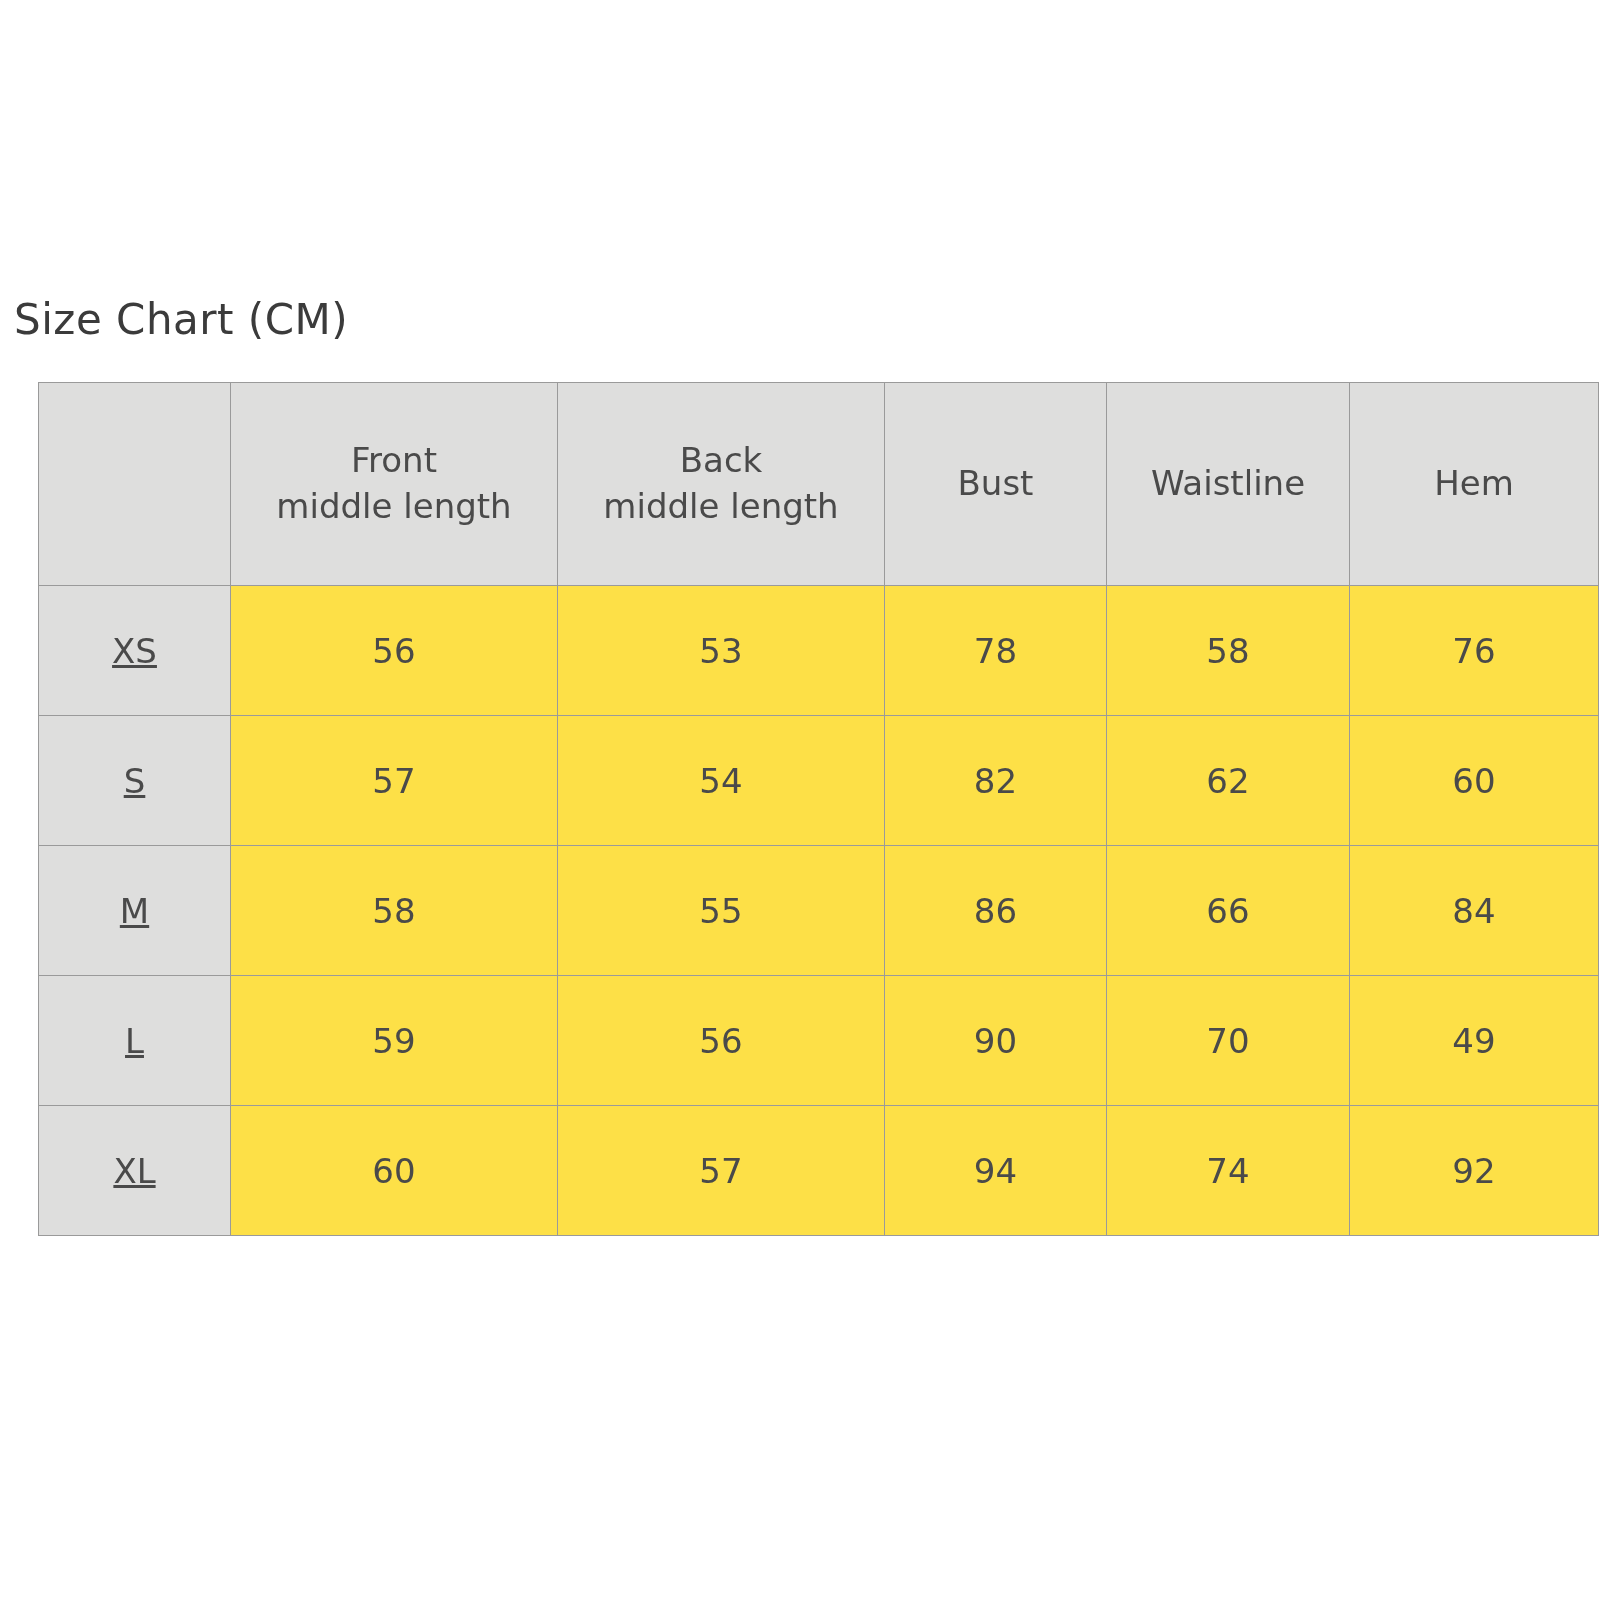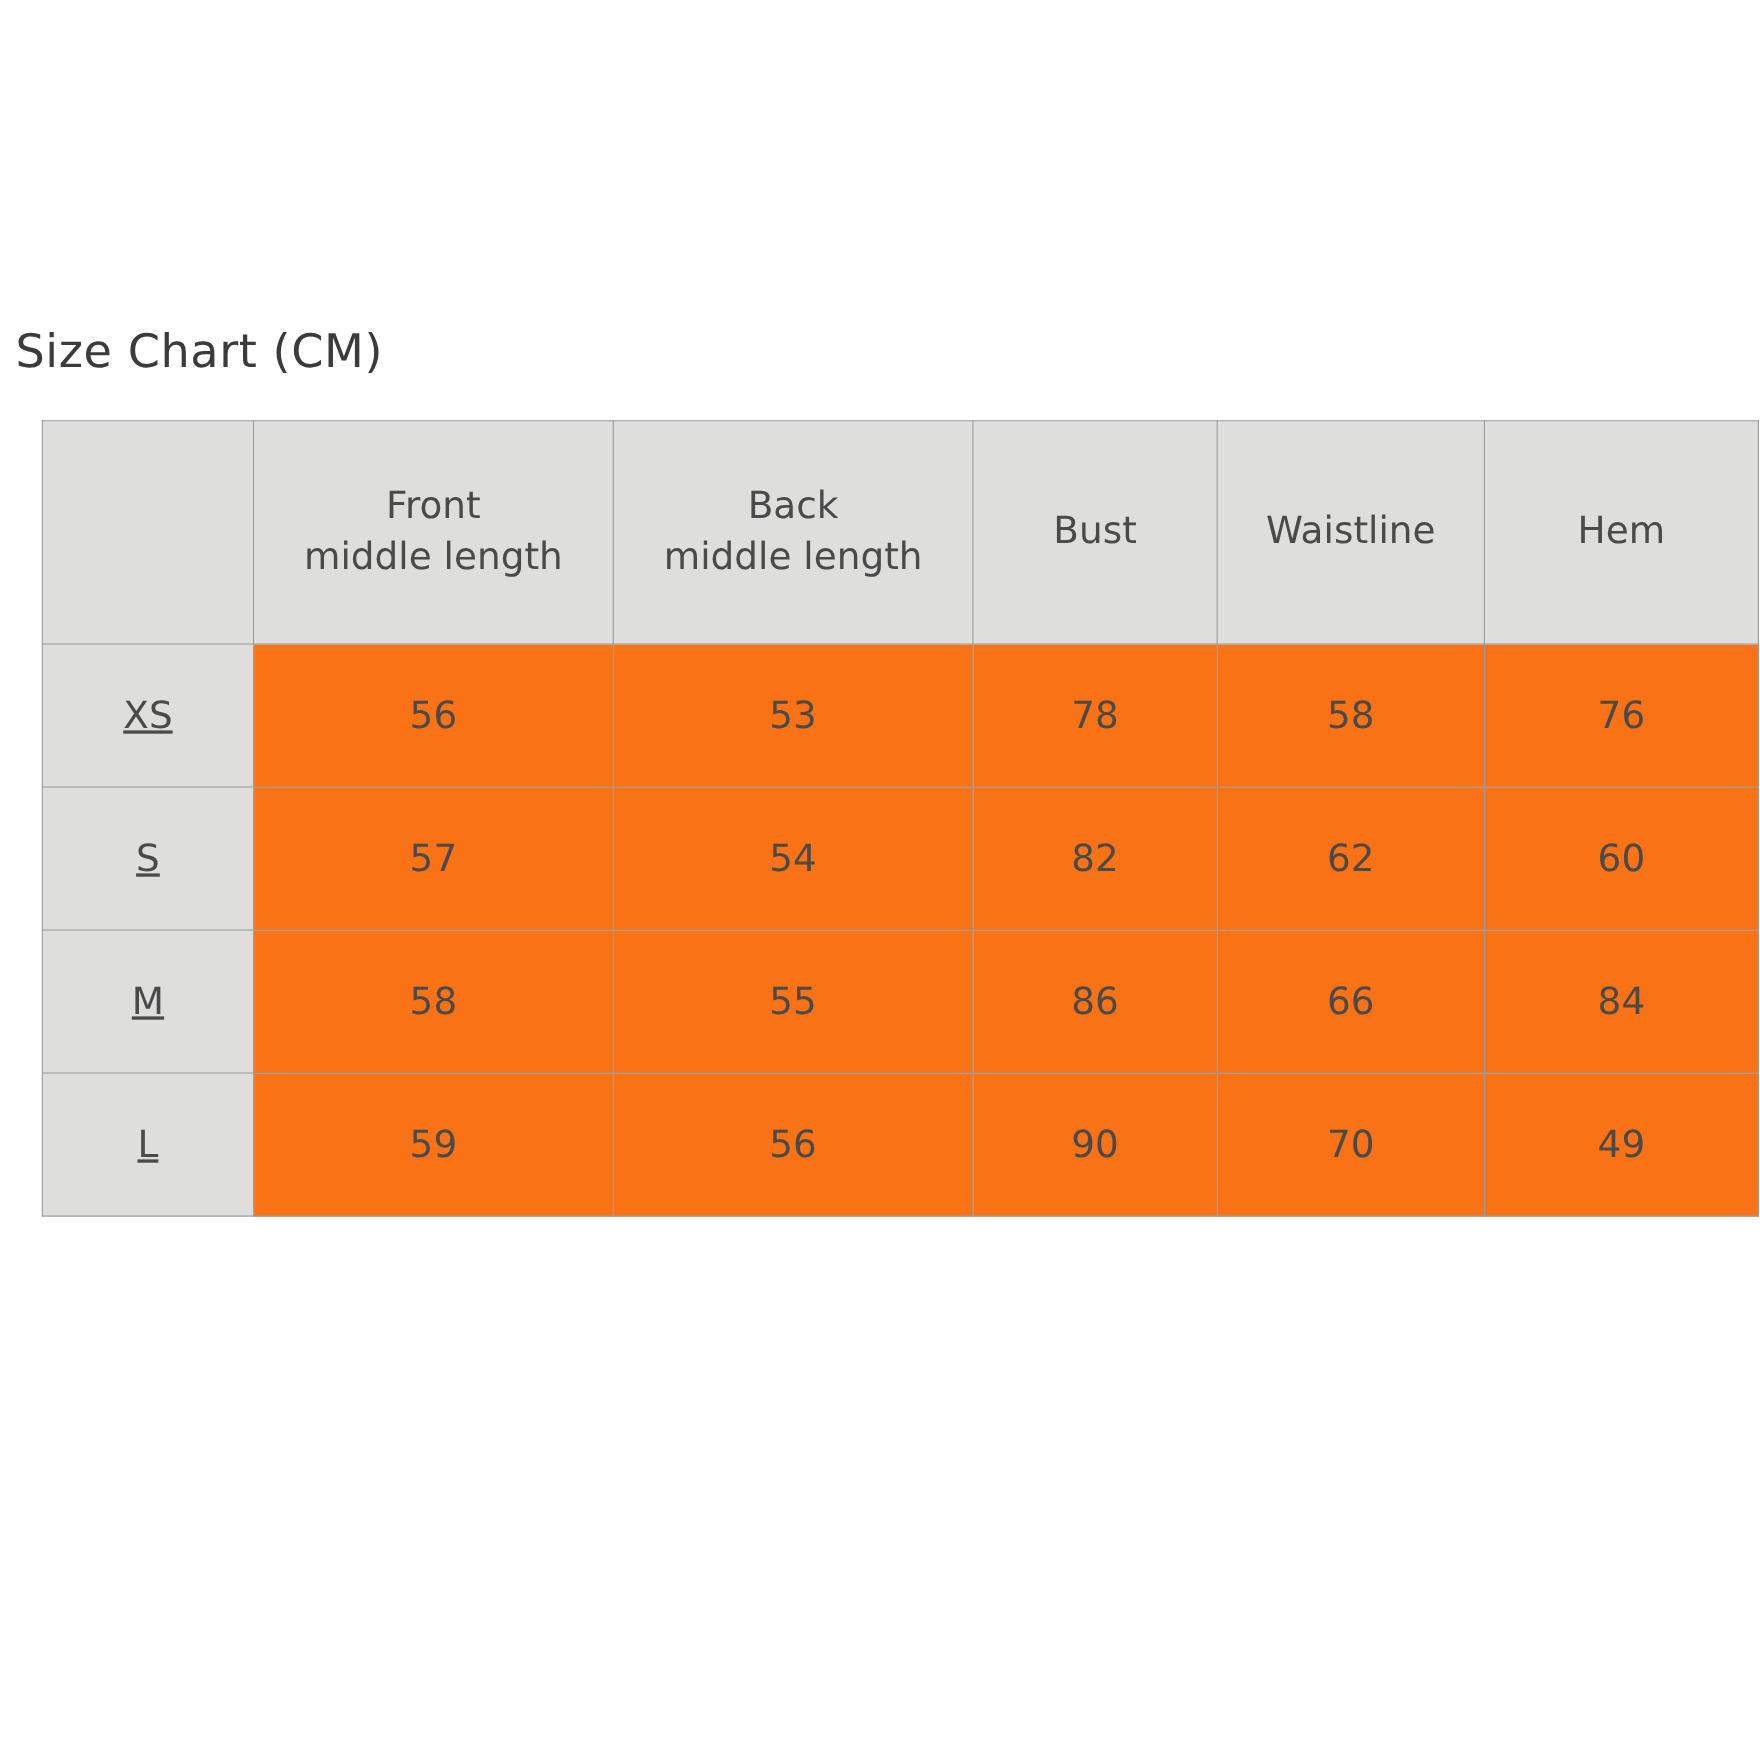--- a/index.html
+++ b/index.html
@@ -46,21 +46,21 @@
     background: #dededd;
     height: 200px;
     line-height: 1.35;
     font-size: 33px;
   }
   thead th.corner {
     background: #dededd;
   }
   tbody td {
     height: 127px;
-    background: #f97316;
+    background: #fde047;
     font-size: 34px;
   }
   tbody td.rowhead {
     background: #dededd;
     font-size: 34px;
     text-decoration: underline;
   }
   col.c0 { width: 192px; }
   col.c1 { width: 327px; }
   col.c2 { width: 327px; }
@@ -133,16 +133,24 @@
         <td>84</td>
       </tr>
       <tr>
         <td class="rowhead">L</td>
         <td>59</td>
         <td>56</td>
         <td>90</td>
         <td>70</td>
         <td>49</td>
       </tr>
+      <tr>
+        <td class="rowhead">XL</td>
+        <td>60</td>
+        <td>57</td>
+        <td>94</td>
+        <td>74</td>
+        <td>92</td>
+      </tr>
     </tbody>
   </table>
 
 </div>
 
 </body></html>

